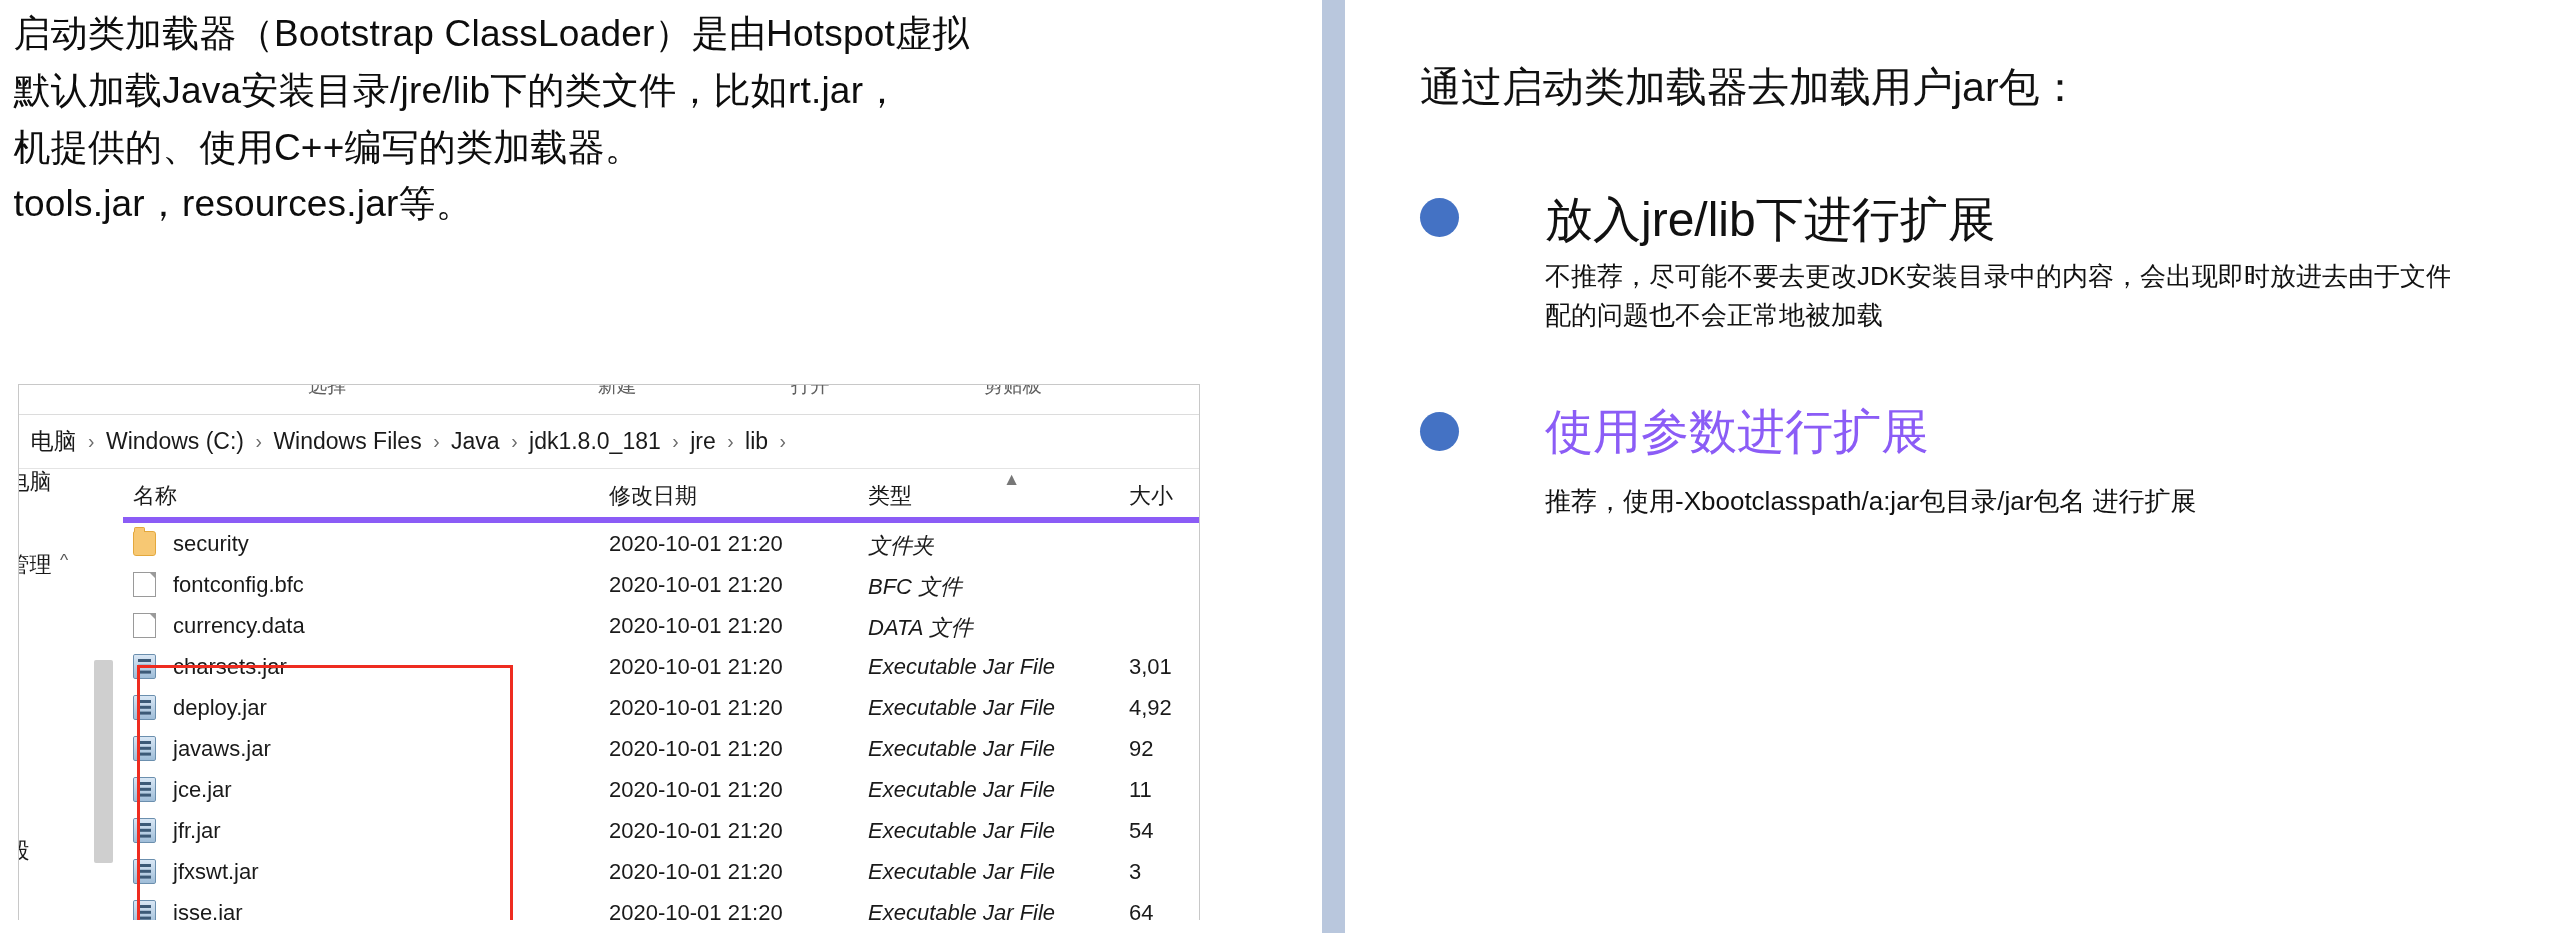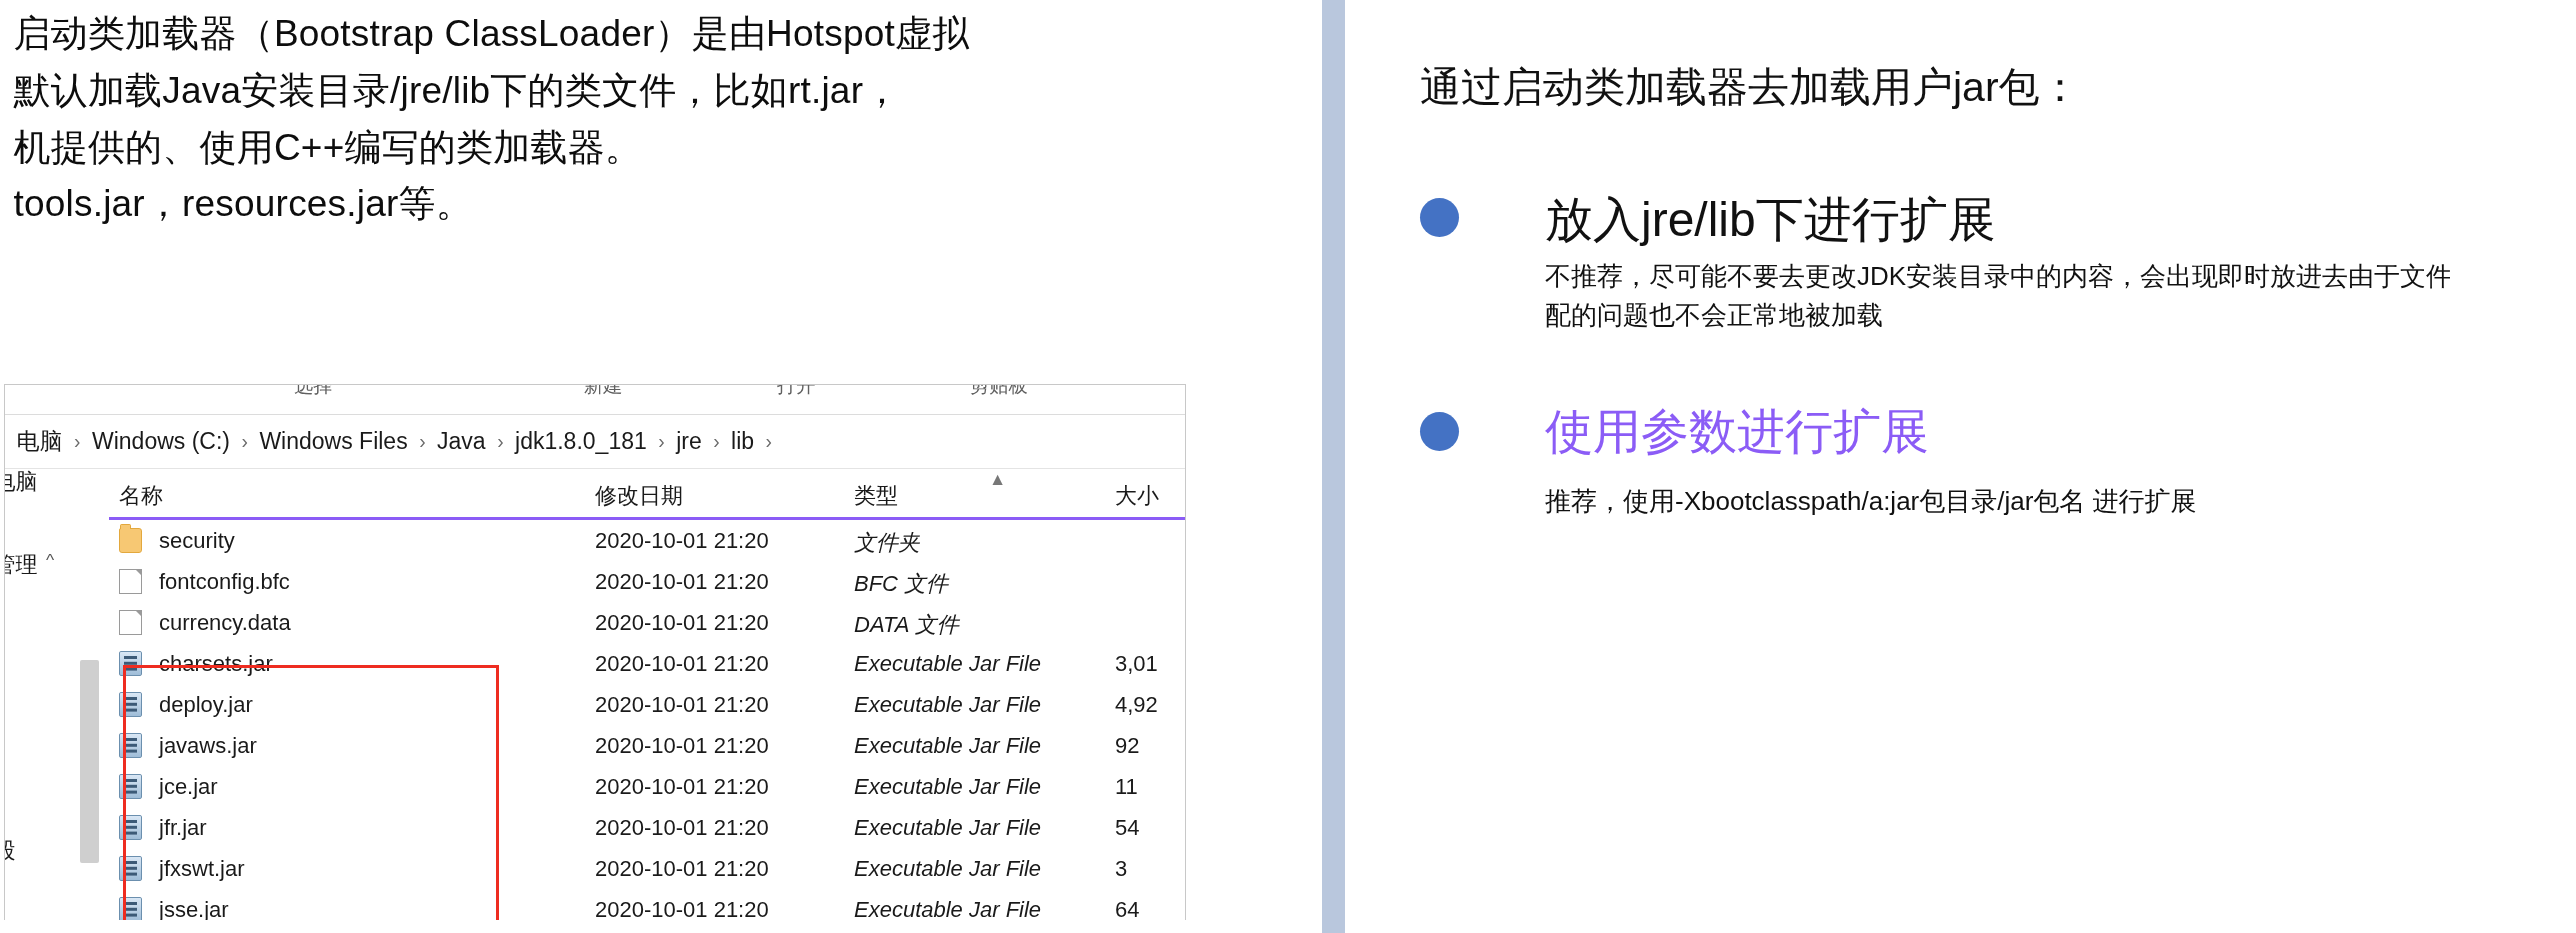--- a/index.html
+++ b/index.html
@@ -35,21 +35,21 @@
     margin: 0 0 9.6px 0;
     font-size: 37px;
     line-height: 1.28;
     color: #0d0d0d;
     letter-spacing: 0.2px;
   }
 
   
   .explorer {
     position: absolute;
-    left: 4px;
+    left: 18px;
     top: 384px;
     width: 1182px;
     height: 550px;
     background: #15803d;
     border: 1px solid #c8c8c8;
     border-bottom: none;
     box-sizing: border-box;
     overflow: hidden;
   }
   .ribbon-strip {
@@ -82,21 +82,21 @@
     padding: 0 1.9px;
   }
   .crumb-sep {
     font-size: 19.3px;
     color: #6b6b6b;
     padding: 0 9.6px;
   }
   .col-header {
     position: relative;
     height: 48px;
-    border-bottom: 3px solid #8b5cf6;
+    border-bottom: 6px solid #8b5cf6;
     background: #ffffff;
   }
   .col-header .ch {
     position: absolute;
     top: 11.6px;
     font-size: 22px;
     color: #1a1a1a;
     white-space: nowrap;
   }
   .sort-mark {

